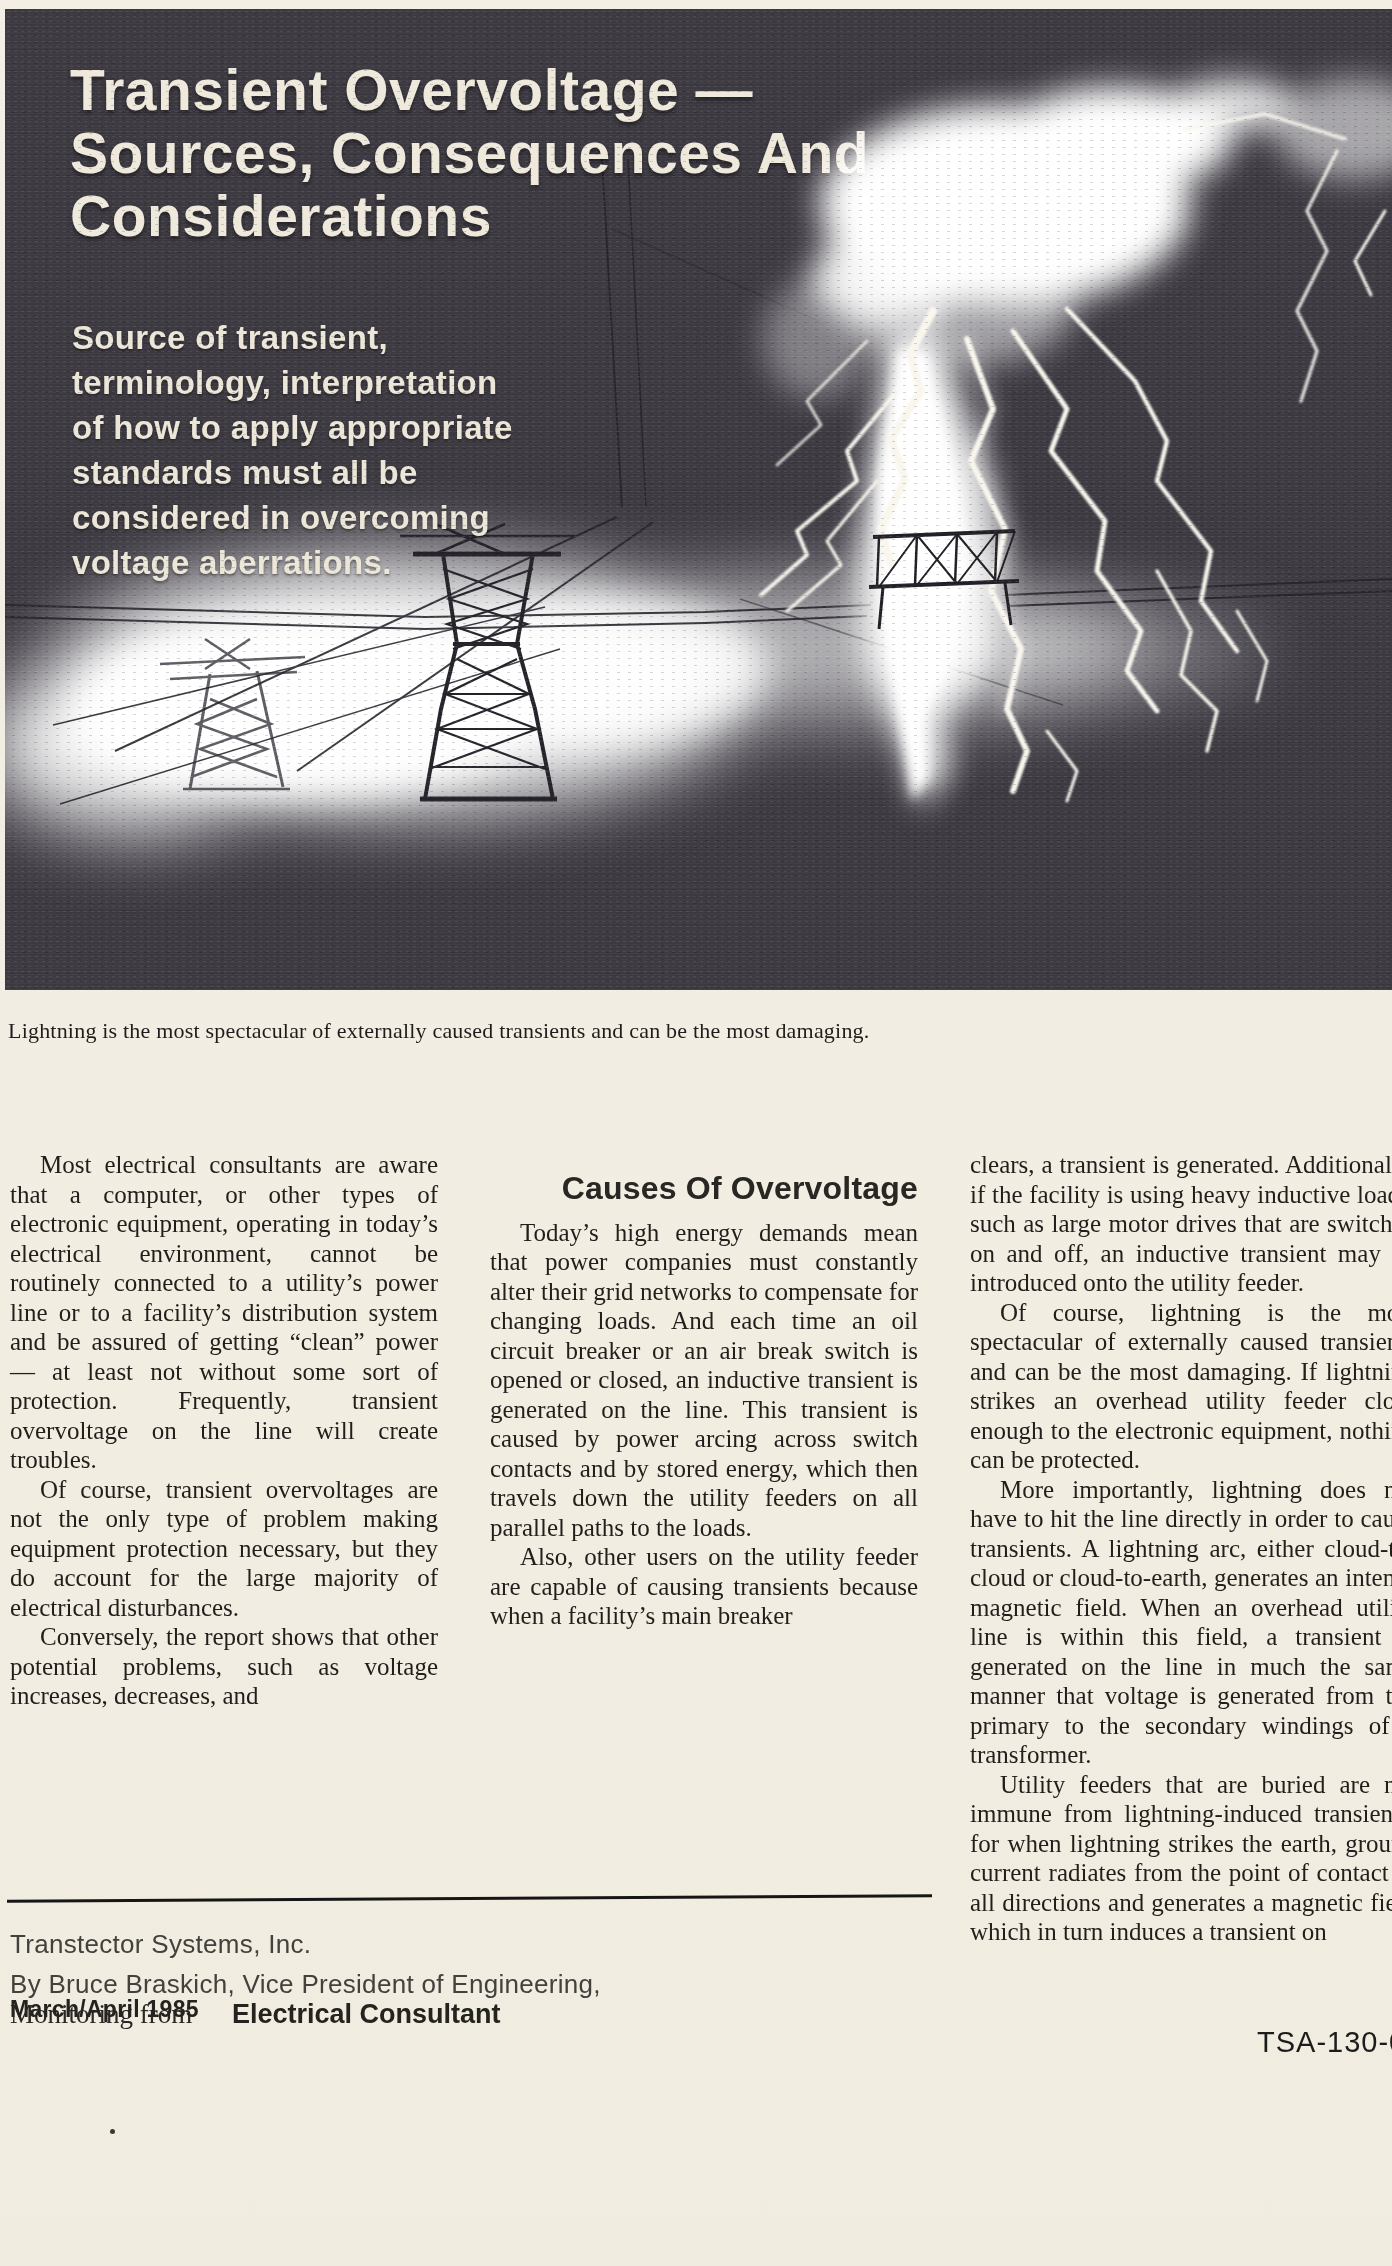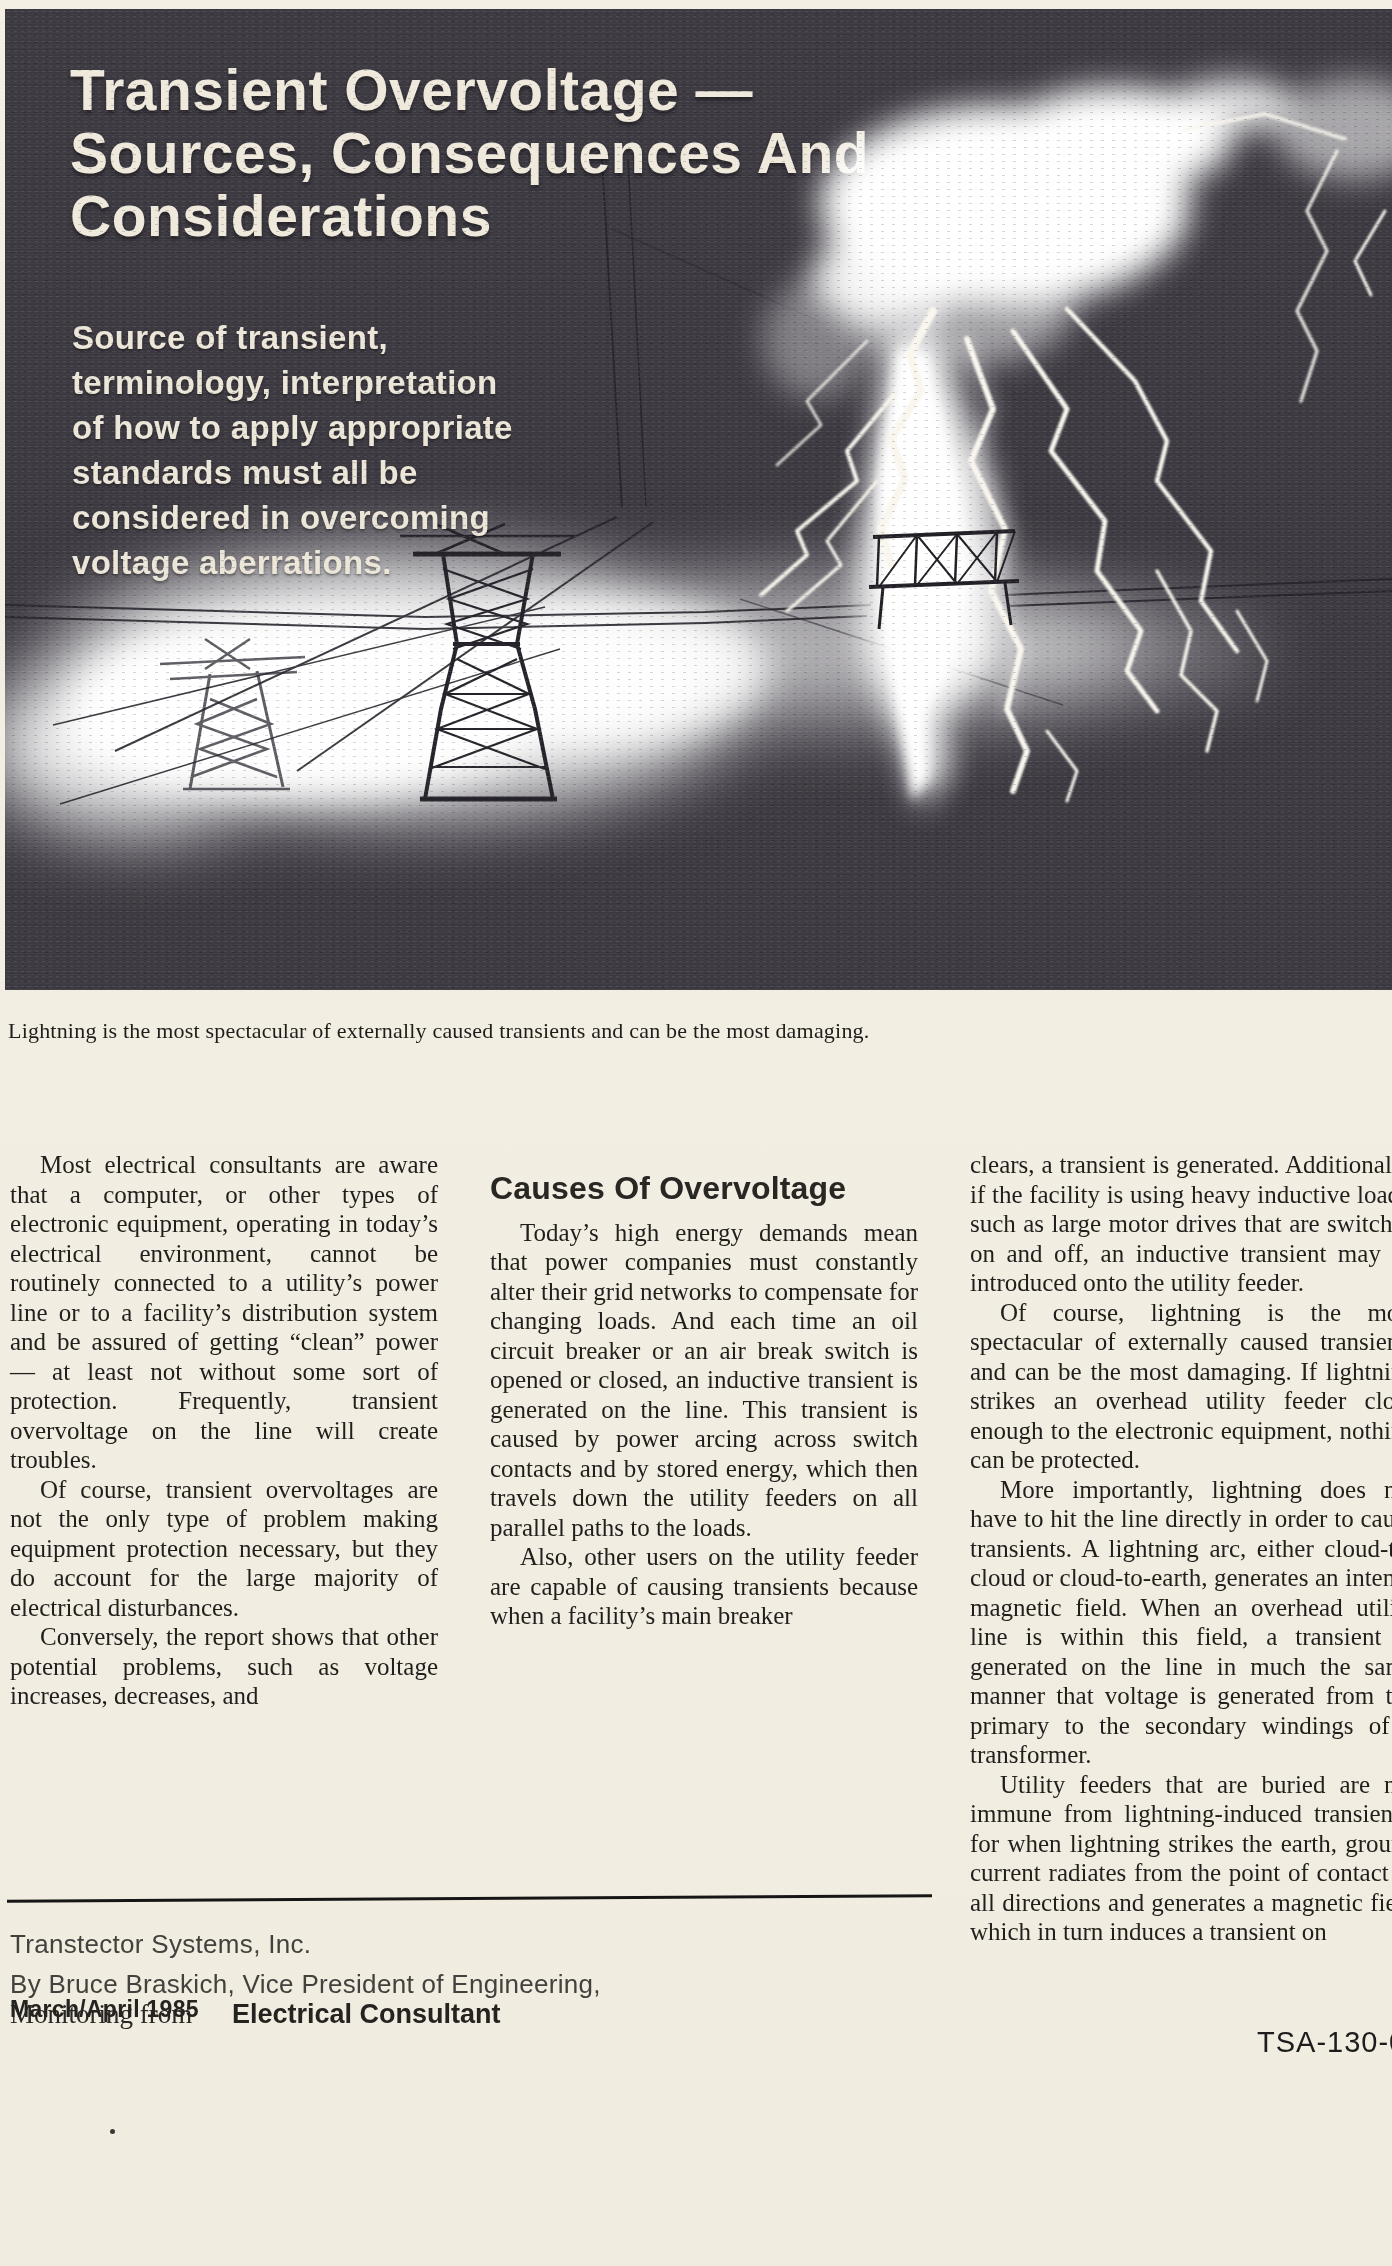--- a/index.html
+++ b/index.html
@@ -30,21 +30,21 @@
   .caption{position:absolute;left:8px;top:996px;width:1150px;font-size:22px;color:#1f1d1b;letter-spacing:.2px;}
 
   
   .columns{position:absolute;left:10px;top:1142px;width:1420px;display:flex;gap:52px;
       font-size:25px;line-height:29.5px;text-align:justify;color:#211e1c;}
   .col{width:428px;flex:0 0 auto;margin-top:8px;}
   .col3{width:446px;}
   .columns p{margin:0;text-indent:30px;}
   .columns p.cont{text-indent:0;}
   .subhead{font-family:"Liberation Sans",sans-serif;font-size:32px;font-weight:700;color:#292724;
-      margin:24px 0 14px 0;text-align:left;letter-spacing:.2px;text-indent:0;}
+      margin:24px 0 14px 0;text-align:right;letter-spacing:.2px;text-indent:0;}
 
   
   .rule{position:absolute;left:7px;top:1897px;width:925px;height:3px;background:#161616;transform:rotate(-0.35deg);}
   .byline{position:absolute;left:10px;top:1924px;font-family:"Liberation Sans",sans-serif;
       font-size:26px;line-height:40px;color:#43413e;letter-spacing:.3px;}
   .reprint{position:absolute;left:10px;top:1999px;font-size:27px;color:#2a2826;}
   .reprint .src{font-family:"Liberation Sans",sans-serif;font-weight:700;color:#252320;margin-left:33px;}
   .rdate{position:absolute;left:10px;top:1996px;font-family:"Liberation Sans",sans-serif;
       font-weight:700;font-size:23px;color:#252320;letter-spacing:.3px;}
   .code{position:absolute;left:1257px;top:2026px;font-family:"Liberation Sans",sans-serif;

